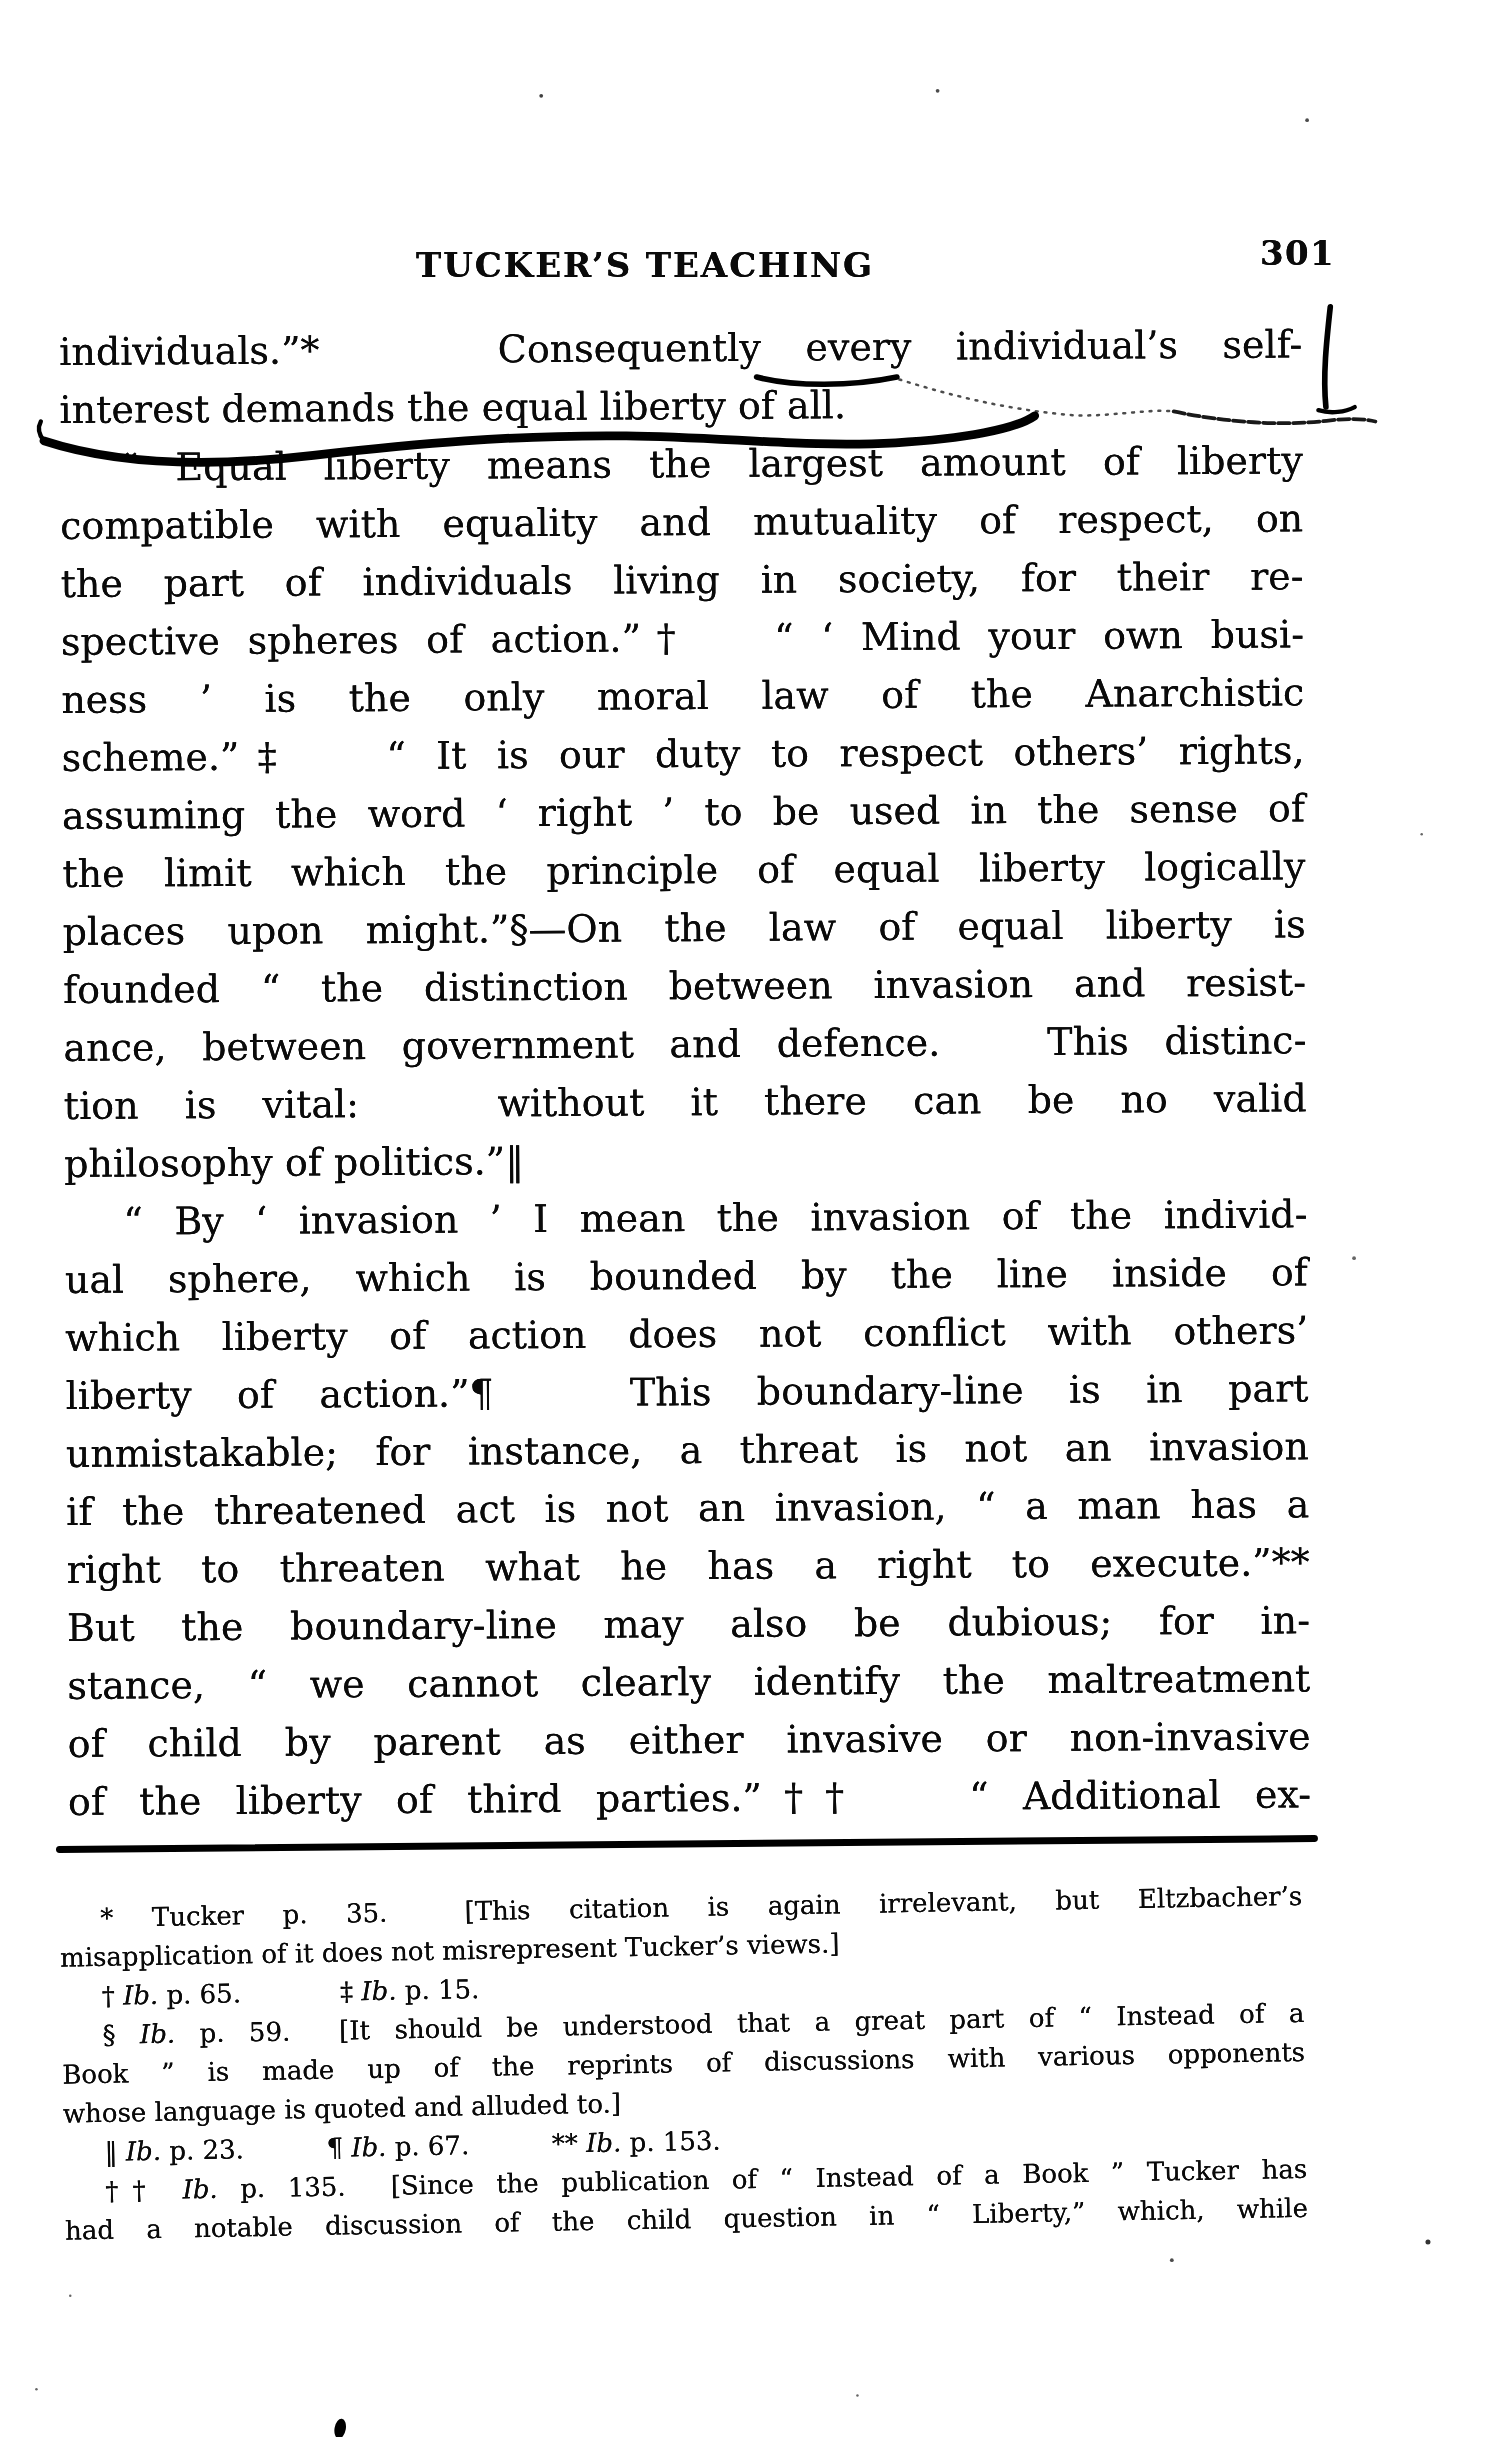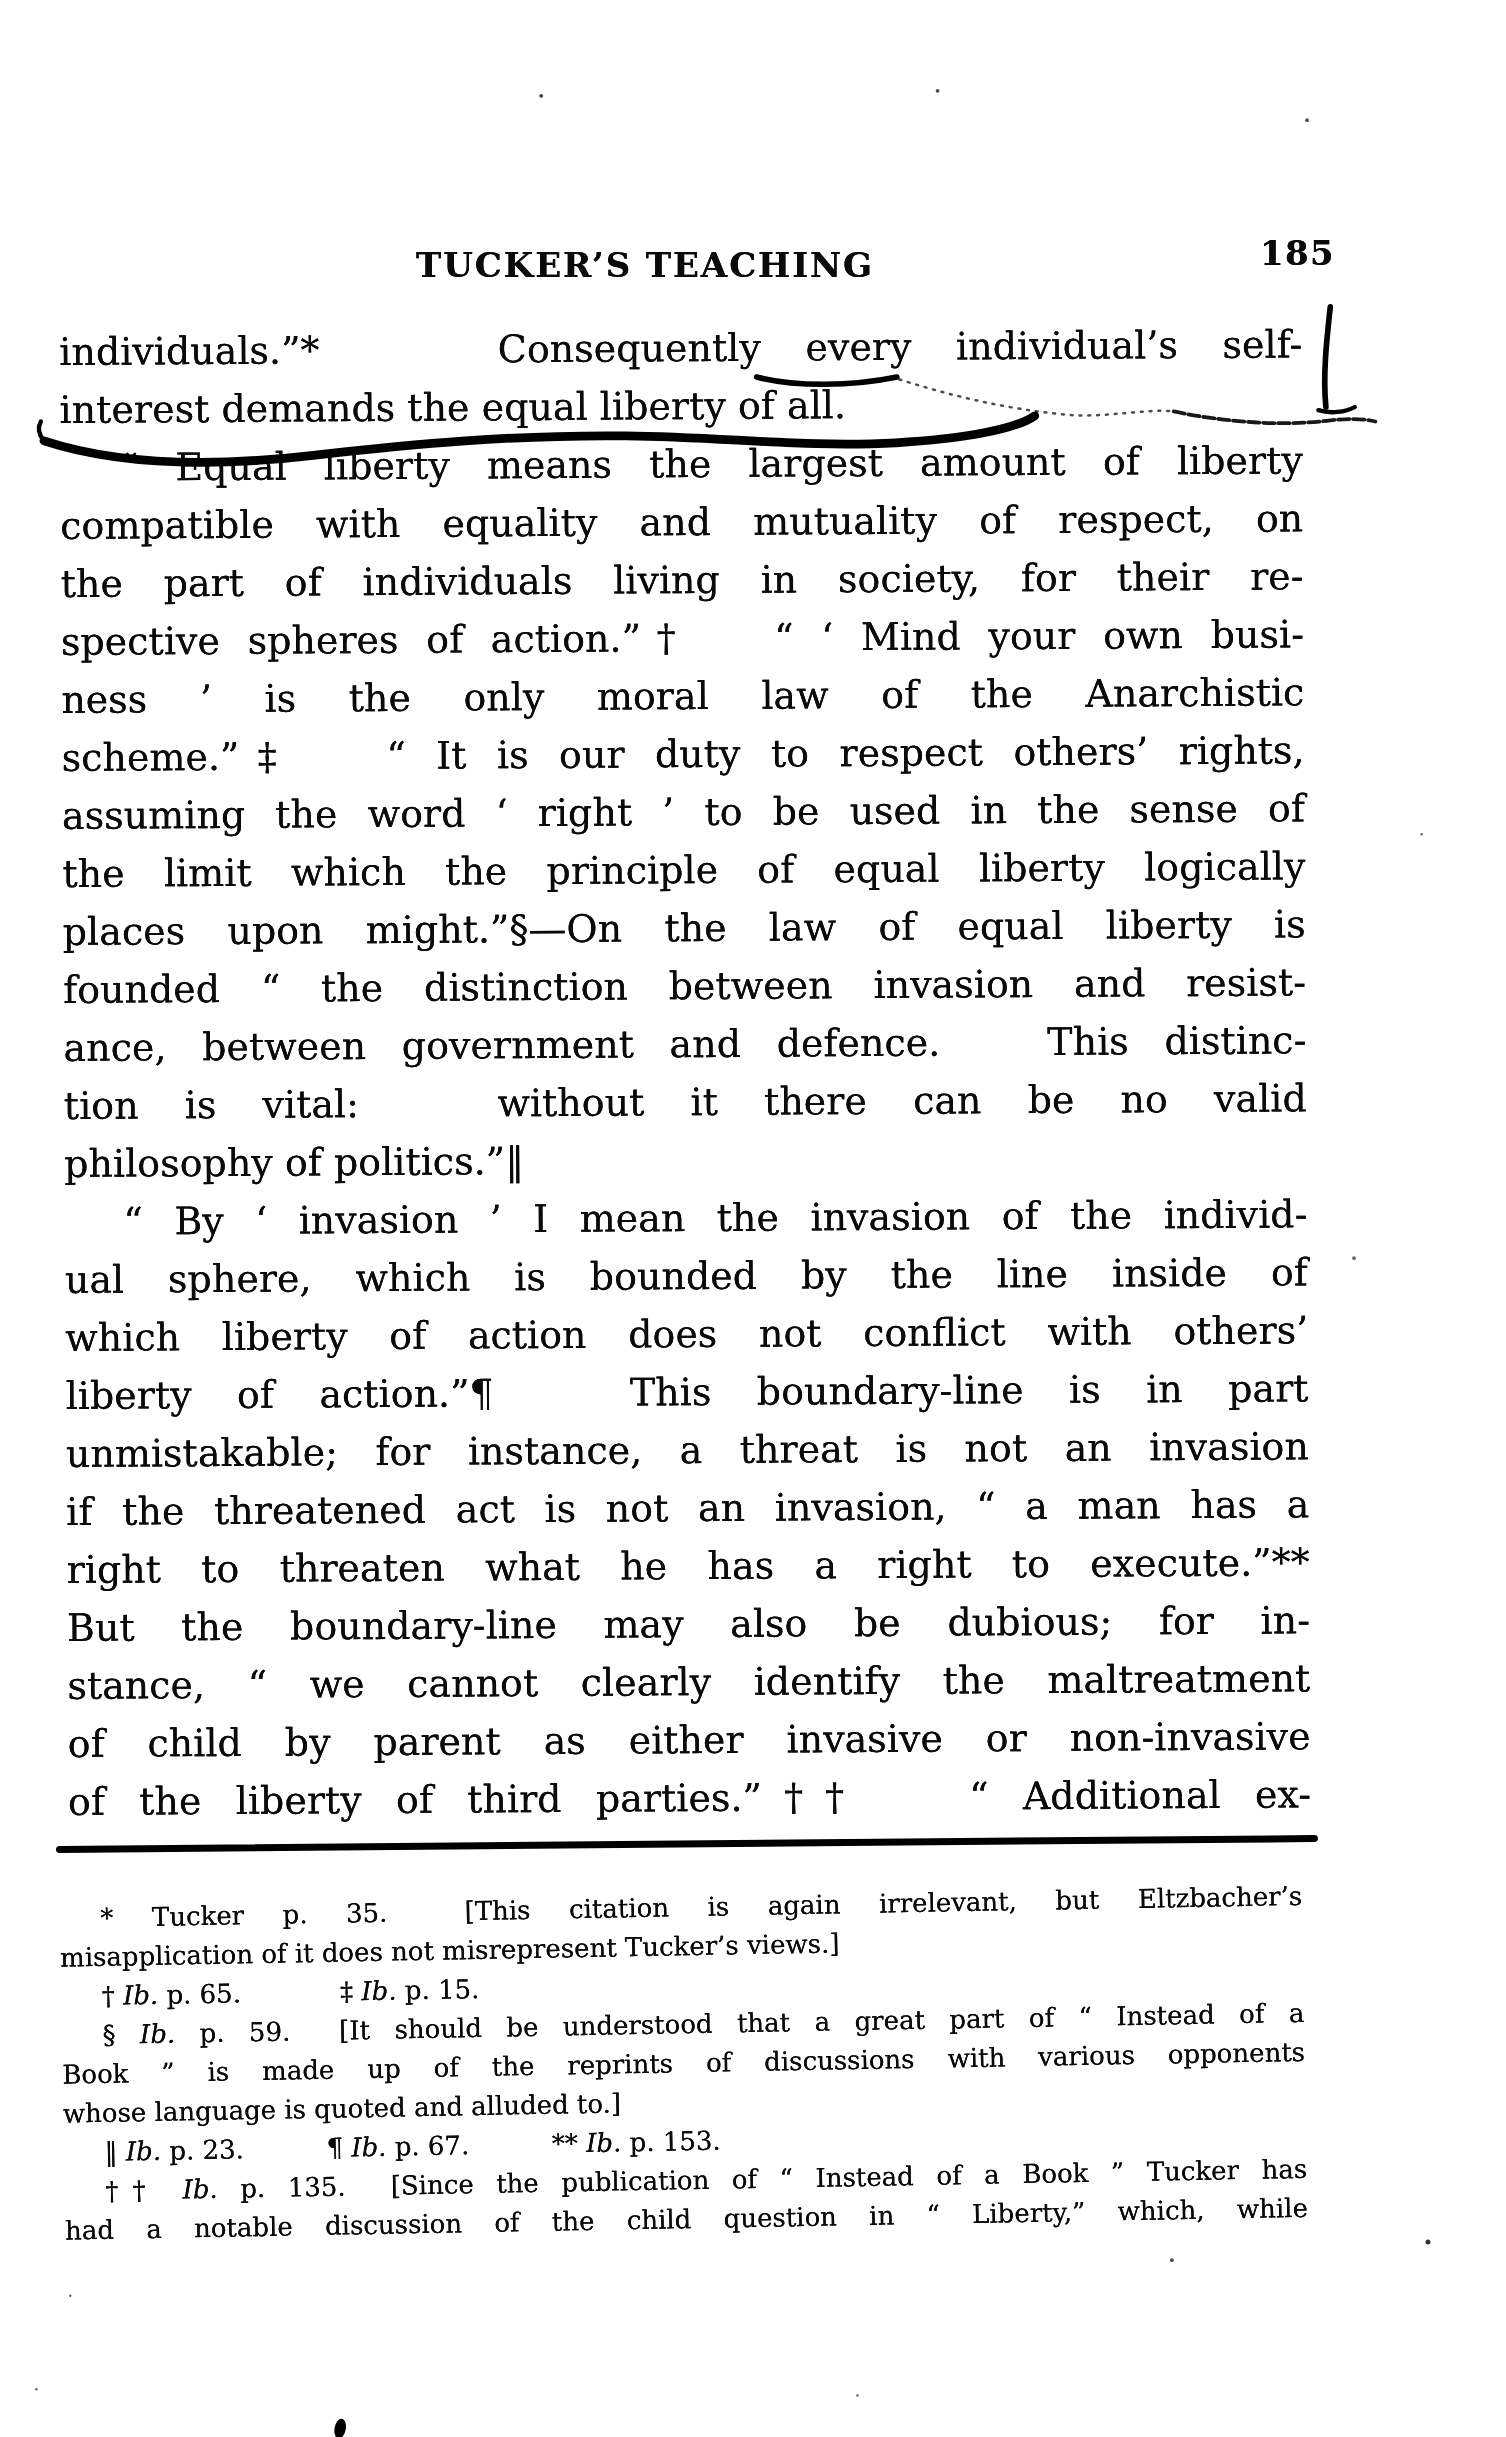--- a/index.html
+++ b/index.html
@@ -59,21 +59,21 @@
   
   .pen{position:absolute;left:0;top:0;width:1507px;height:2438px;pointer-events:none;}
 </style>
 </head>
 <body>
 
 <div class="page">
 
   <div class="header">
     <span class="title">TUCKER’S TEACHING</span>
-    <span class="pagenum">185</span>
+    <span class="pagenum">301</span>
   </div>
 
   <div class="bodytext">
     <div class="bl">individuals.”*&nbsp;&nbsp;&nbsp; Consequently every individual’s self-</div>
     <div class="bl short">interest demands the equal liberty of all.</div>
     <div class="bl indent">“ Equal liberty means the largest amount of liberty</div>
     <div class="bl">compatible with equality and mutuality of respect, on</div>
     <div class="bl">the part of individuals living in society, for their re-</div>
     <div class="bl">spective spheres of action.”†&nbsp;&nbsp; “ ‘ Mind your own busi-</div>
     <div class="bl">ness ’ is the only moral law of the Anarchistic</div>

